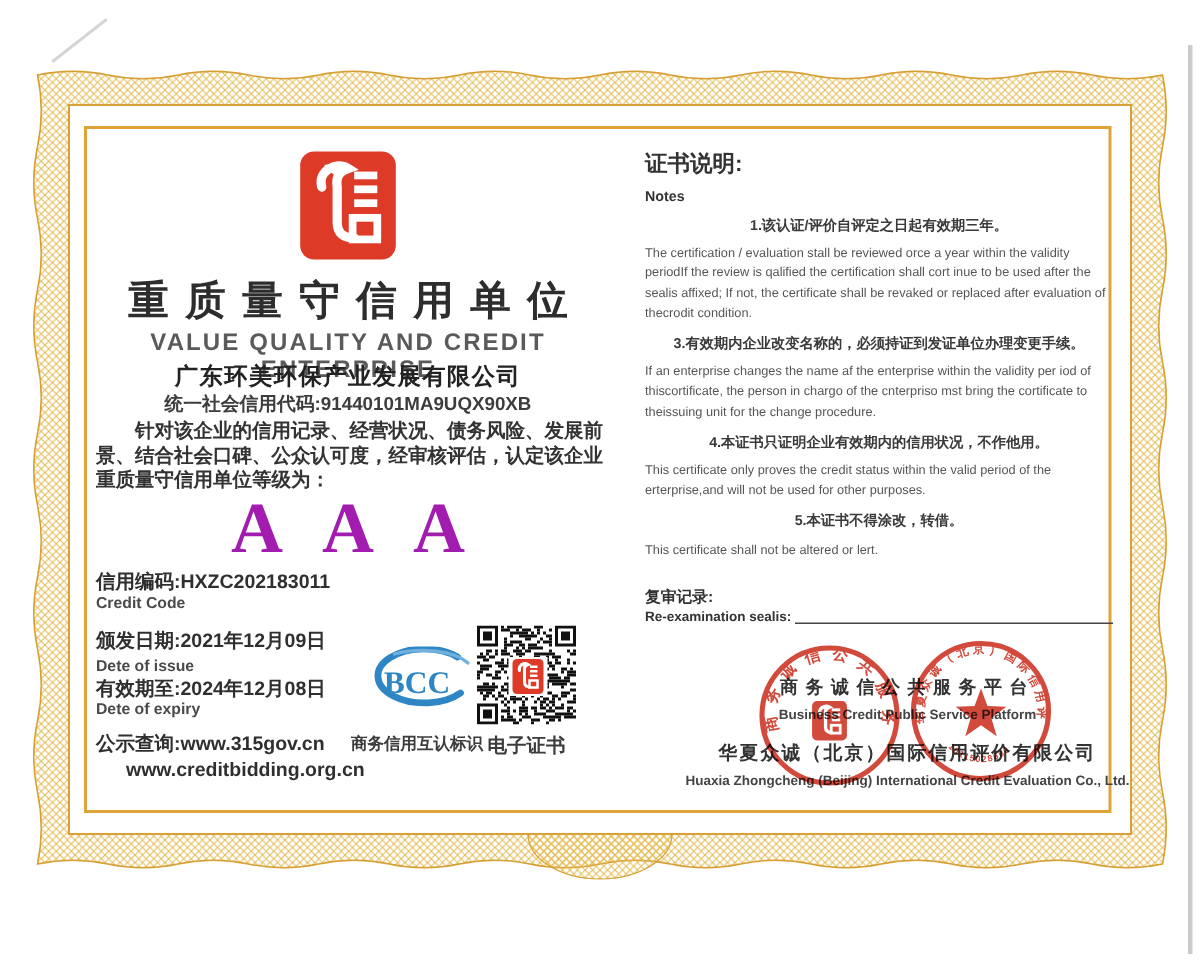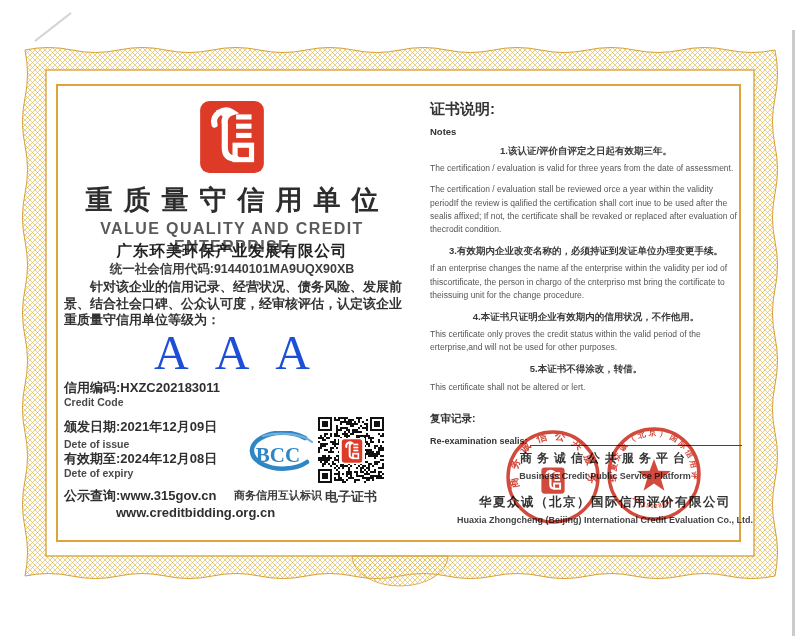--- a/index.html
+++ b/index.html
@@ -19,42 +19,42 @@
     font-size:27px;letter-spacing:11px;text-indent:11px;color:#2d2d2d;}
   .title-en{left:64px;top:220px;width:336px;text-align:center;
     font-size:16px;font-weight:600;letter-spacing:1.4px;color:#5a5a5a;}
   .company{left:64px;top:241px;width:336px;text-align:center;
     font-size:15.5px;font-weight:bold;letter-spacing:1px;color:#222;}
   .uscc{left:64px;top:261px;width:336px;text-align:center;
     font-size:12.5px;font-weight:600;color:#3d3d3d;}
   .statement{left:64px;top:279px;width:338px;font-size:13px;font-weight:600;
     line-height:16.5px;text-align:justify;text-indent:2em;color:#333;}
   .rating{left:64px;top:325px;width:336px;text-align:center;
-    font-family:"Liberation Serif","DejaVu Serif",serif;font-weight:normal;
-    font-size:48px;letter-spacing:26px;text-indent:26px;color:#1d4ed8;}
+    font-family:"Liberation Serif","DejaVu Serif",serif;font-weight:bold;
+    font-size:48px;letter-spacing:26px;text-indent:26px;color:#a21caf;}
   .fcn{font-size:13px;font-weight:600;color:#2f2f2f;}
   .fen{font-size:10.5px;font-weight:600;color:#4a4a4a;}
   .f1cn{left:64px;top:379px;} .f1en{left:64px;top:396px;}
   .f2cn{left:64px;top:418px;} .f2en{left:64px;top:438px;}
   .f3cn{left:64px;top:450px;} .f3en{left:64px;top:467px;}
   .query{left:64px;top:487px;font-size:13px;font-weight:600;color:#2f2f2f;}
-  .query2{left:116px;top:505px;font-size:13px;font-weight:600;color:#2f2f2f;}
+  .query2{left:84px;top:505px;font-size:13px;font-weight:600;color:#2f2f2f;}
   .bcc-box{left:241px;top:431px;width:74px;height:46px;}
   .bcc-label{left:228px;top:488px;width:100px;text-align:center;font-size:11px;font-weight:bold;color:#3c3c3c;}
   .qr-box{left:318px;top:417px;width:66px;height:66px;}
   .qr-logo{left:339px;top:438px;width:24px;height:24px;background:#fff;padding:1px;color:#DD3B27;}
   .qr-label{left:318px;top:488px;width:66px;text-align:center;font-size:13px;font-weight:bold;color:#3c3c3c;}
 
   
   .notes{left:430px;top:100px;width:312px;}
   .notes .hcn{font-size:15px;font-weight:bold;color:#333;margin-bottom:7px;}
   .notes .hen{font-size:9.5px;font-weight:bold;color:#333;margin-bottom:7px;}
   .notes .ncn{font-size:9.5px;font-weight:600;color:#3a3a3a;line-height:1.5;margin-bottom:4px;text-align:center;}
   .notes .nen{font-size:8.5px;font-weight:500;color:#555;line-height:1.55;margin-bottom:8px;}
-  .reexam-cn{font-size:10.5px;font-weight:bold;color:#333;margin-top:18px;margin-bottom:9px;}
+  .reexam-cn{font-size:10.5px;font-weight:bold;color:#333;margin-top:18px;}
   .reexam-row{display:flex;align-items:flex-end;}
   .reexam-en{font-size:9px;font-weight:bold;color:#333;white-space:nowrap;}
   .reexam-line{flex:1;border-bottom:1px solid #444;margin-left:2px;height:10px;}
 
   
   .foot{left:455px;top:450px;width:300px;text-align:center;}
   .foot .pcn{font-size:12px;font-weight:bold;letter-spacing:5px;color:#333;margin-bottom:4px;}
   .foot .pen{font-size:9px;font-weight:600;color:#444;margin-bottom:13px;}
   .foot .icn{font-size:12.5px;font-weight:600;letter-spacing:1.5px;color:#333;margin-bottom:4px;}
   .foot .ien{font-size:9px;font-weight:600;color:#444;}
@@ -570,21 +570,20 @@
   </svg>
 <svg class="abs qr-logo" viewBox="0 0 64 72">
     <use href="#xin-emblem"></use>
   </svg>
 <div class="abs qr-label">电子证书</div>
 
 <div class="abs notes">
   <div class="hcn">证书说明:</div>
   <div class="hen">Notes</div>
   <div class="ncn">1.该认证/评价自评定之日起有效期三年。</div>
-  <div class="nen">The certification / evaluation is valid for three years from the date of assessment.</div>
   <div class="nen">The certification / evaluation stall be reviewed orce a year within the validity periodIf the review is qalified the certification shall cort inue to be used after the sealis affixed; If not, the certificate shall be revaked or replaced after evaluation of thecrodit condition.</div>
   <div class="ncn">3.有效期内企业改变名称的，必须持证到发证单位办理变更手续。</div>
   <div class="nen">If an enterprise changes the name af the enterprise within the validity per iod of thiscortificate, the person in chargo of the cnterpriso mst bring the cortificate to theissuing unit for the change procedure.</div>
   <div class="ncn">4.本证书只证明企业有效期内的信用状况，不作他用。</div>
   <div class="nen">This certificate only proves the credit status within the valid period of the erterprise,and will not be used for other purposes.</div>
   <div class="ncn">5.本证书不得涂改，转借。</div>
   <div class="nen">This certificate shall not be altered or lert.</div>
   <div class="reexam-cn">复审记录:</div>
   <div class="reexam-row">
     <span class="reexam-en">Re-examination sealis:</span>

